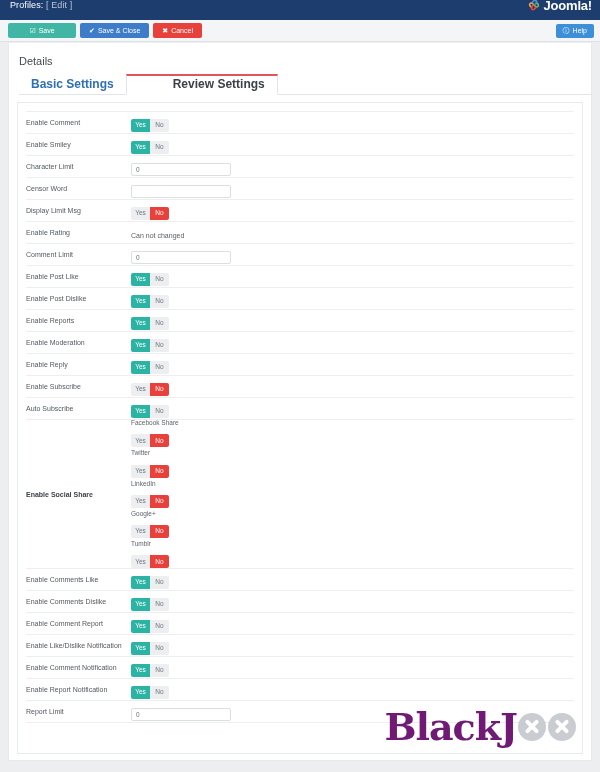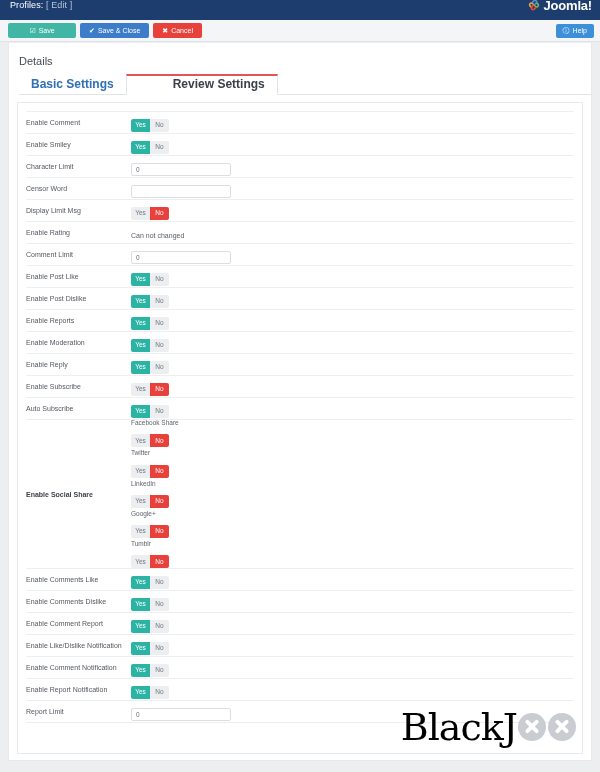--- a/index.html
+++ b/index.html
@@ -188,23 +188,23 @@
     margin-bottom: 2px;
     line-height: 1;
   }
 
   
   .watermark {
     position: absolute;
     right: 14px;
     bottom: 14px;
     font-family: "DejaVu Serif", serif;
-    font-weight: normal;
+    font-weight: bold;
     font-size: 38px;
-    color: #000000;
+    color: #701a75;
     letter-spacing: -1px;
     line-height: 1;
     display: flex;
     align-items: center;
     user-select: none;
     white-space: nowrap;
   }
   .wm-o {
     display: inline-block;
     width: 28px; height: 28px;

